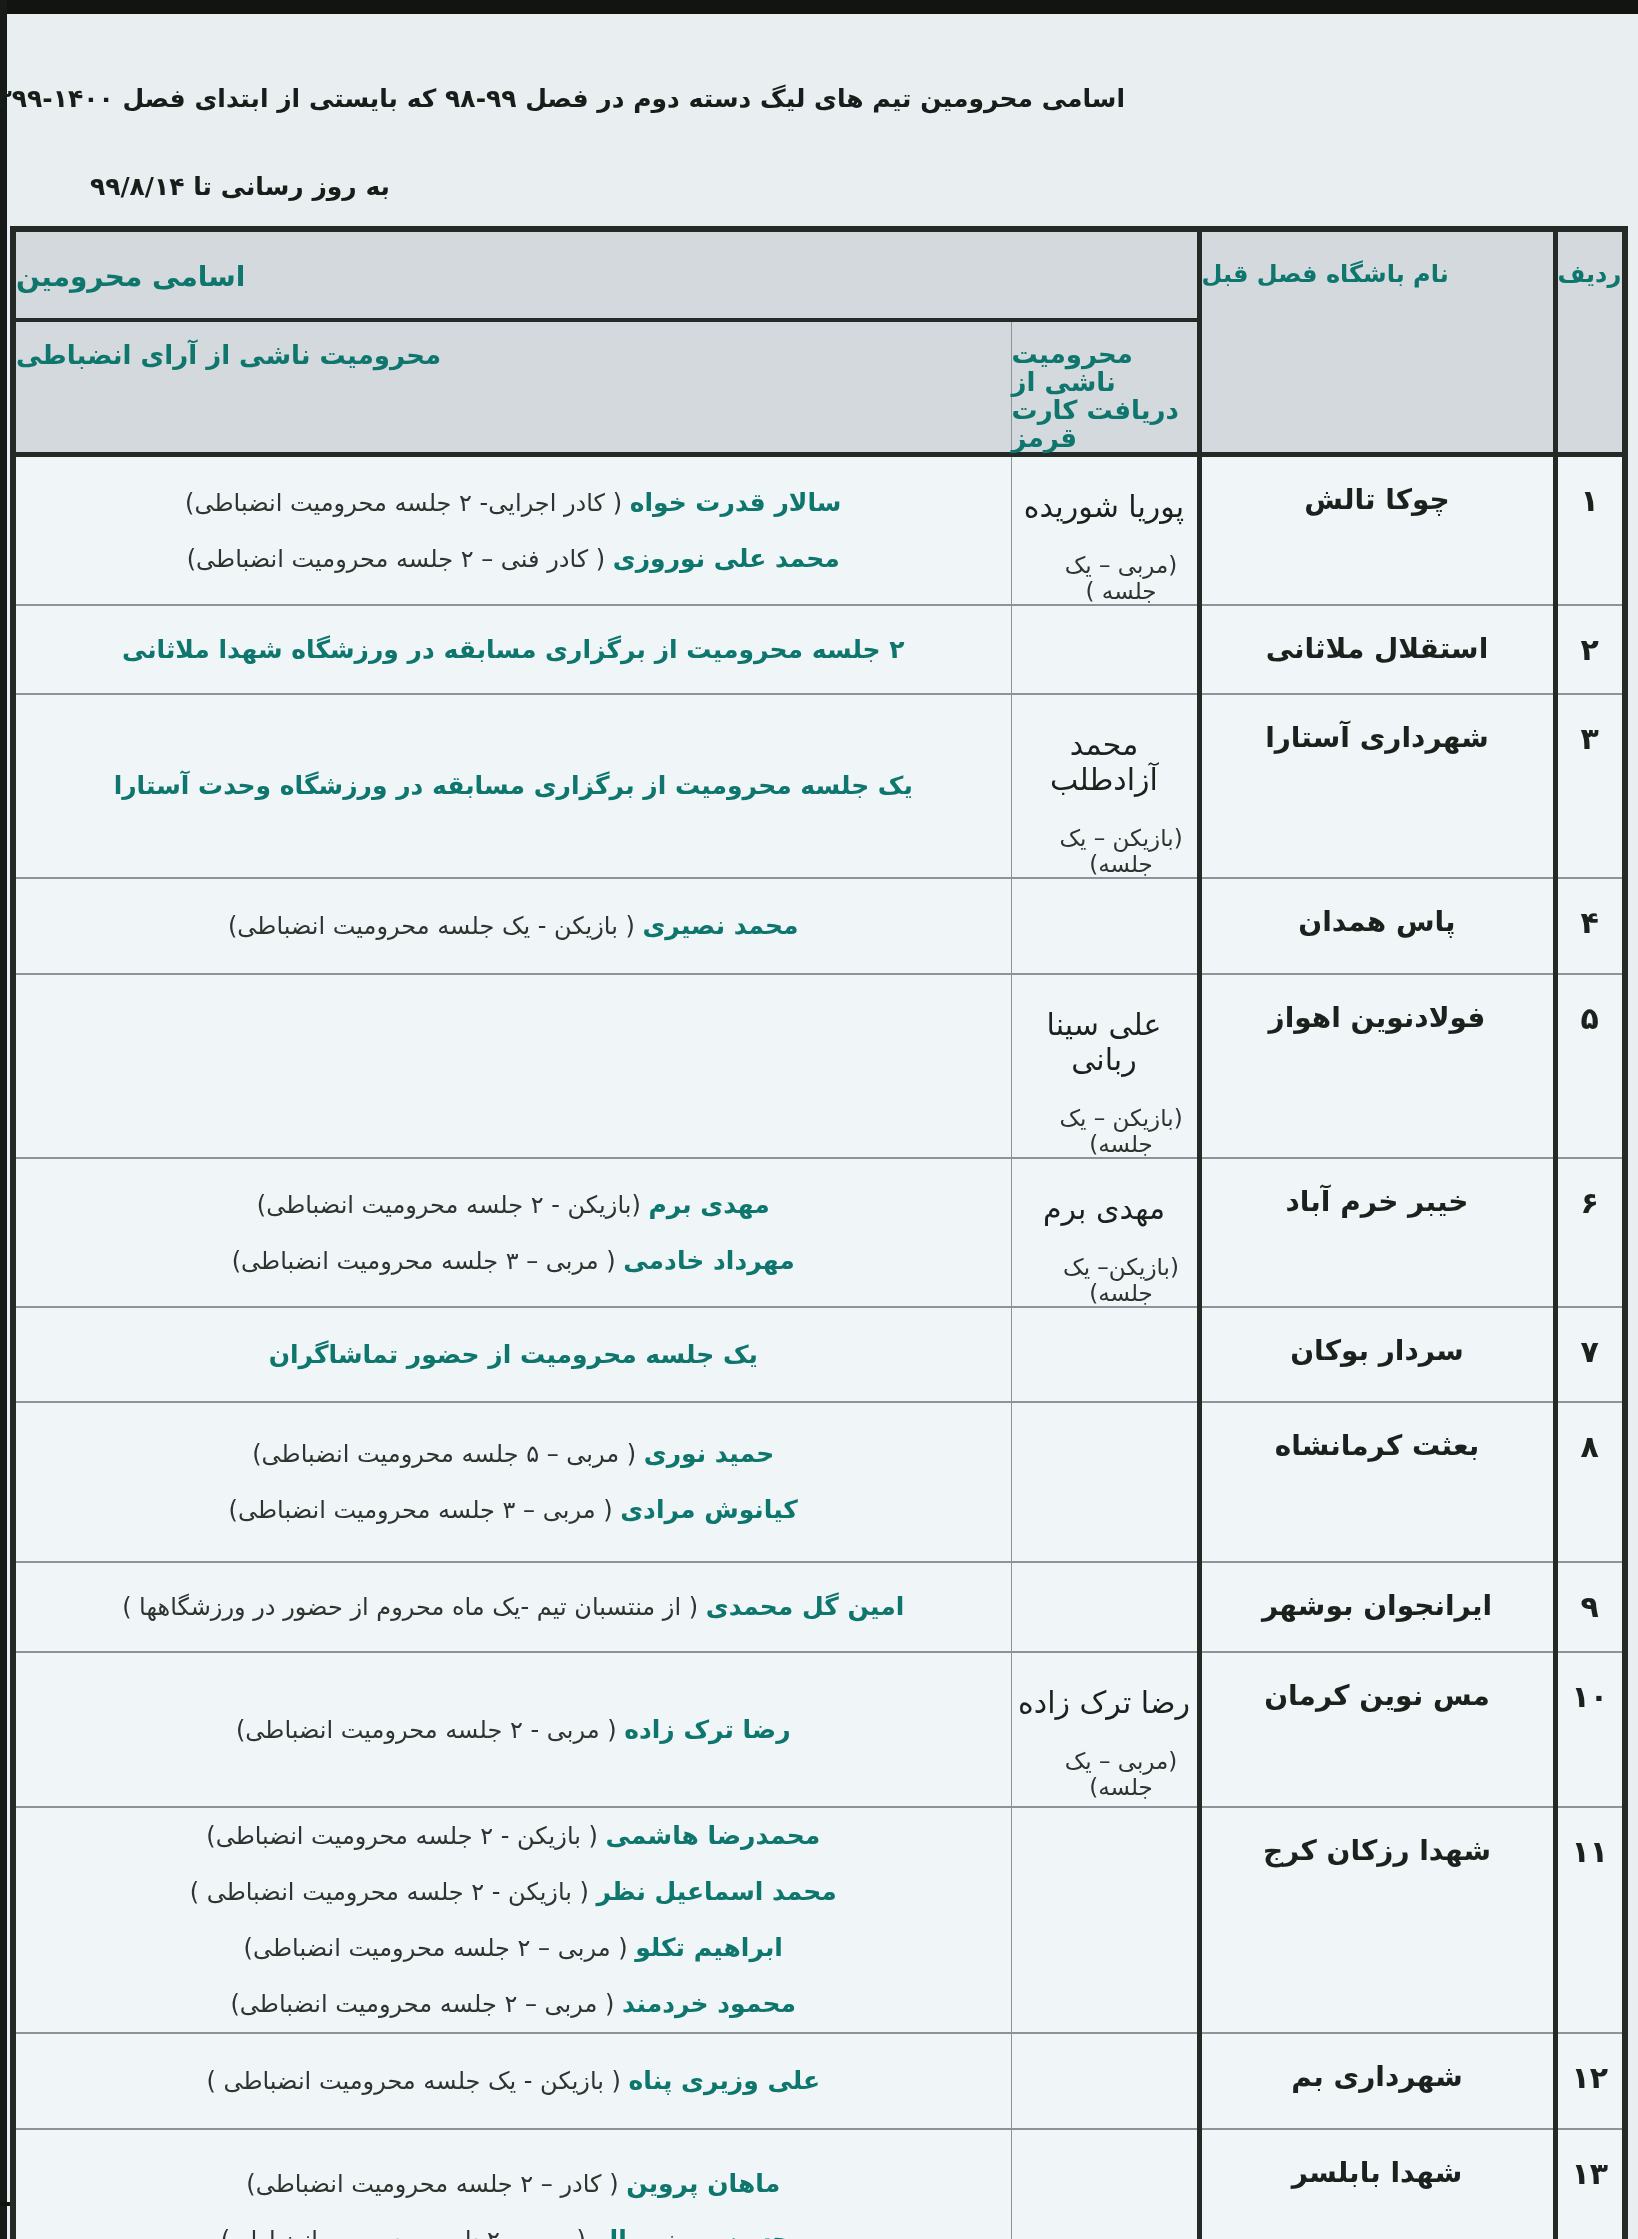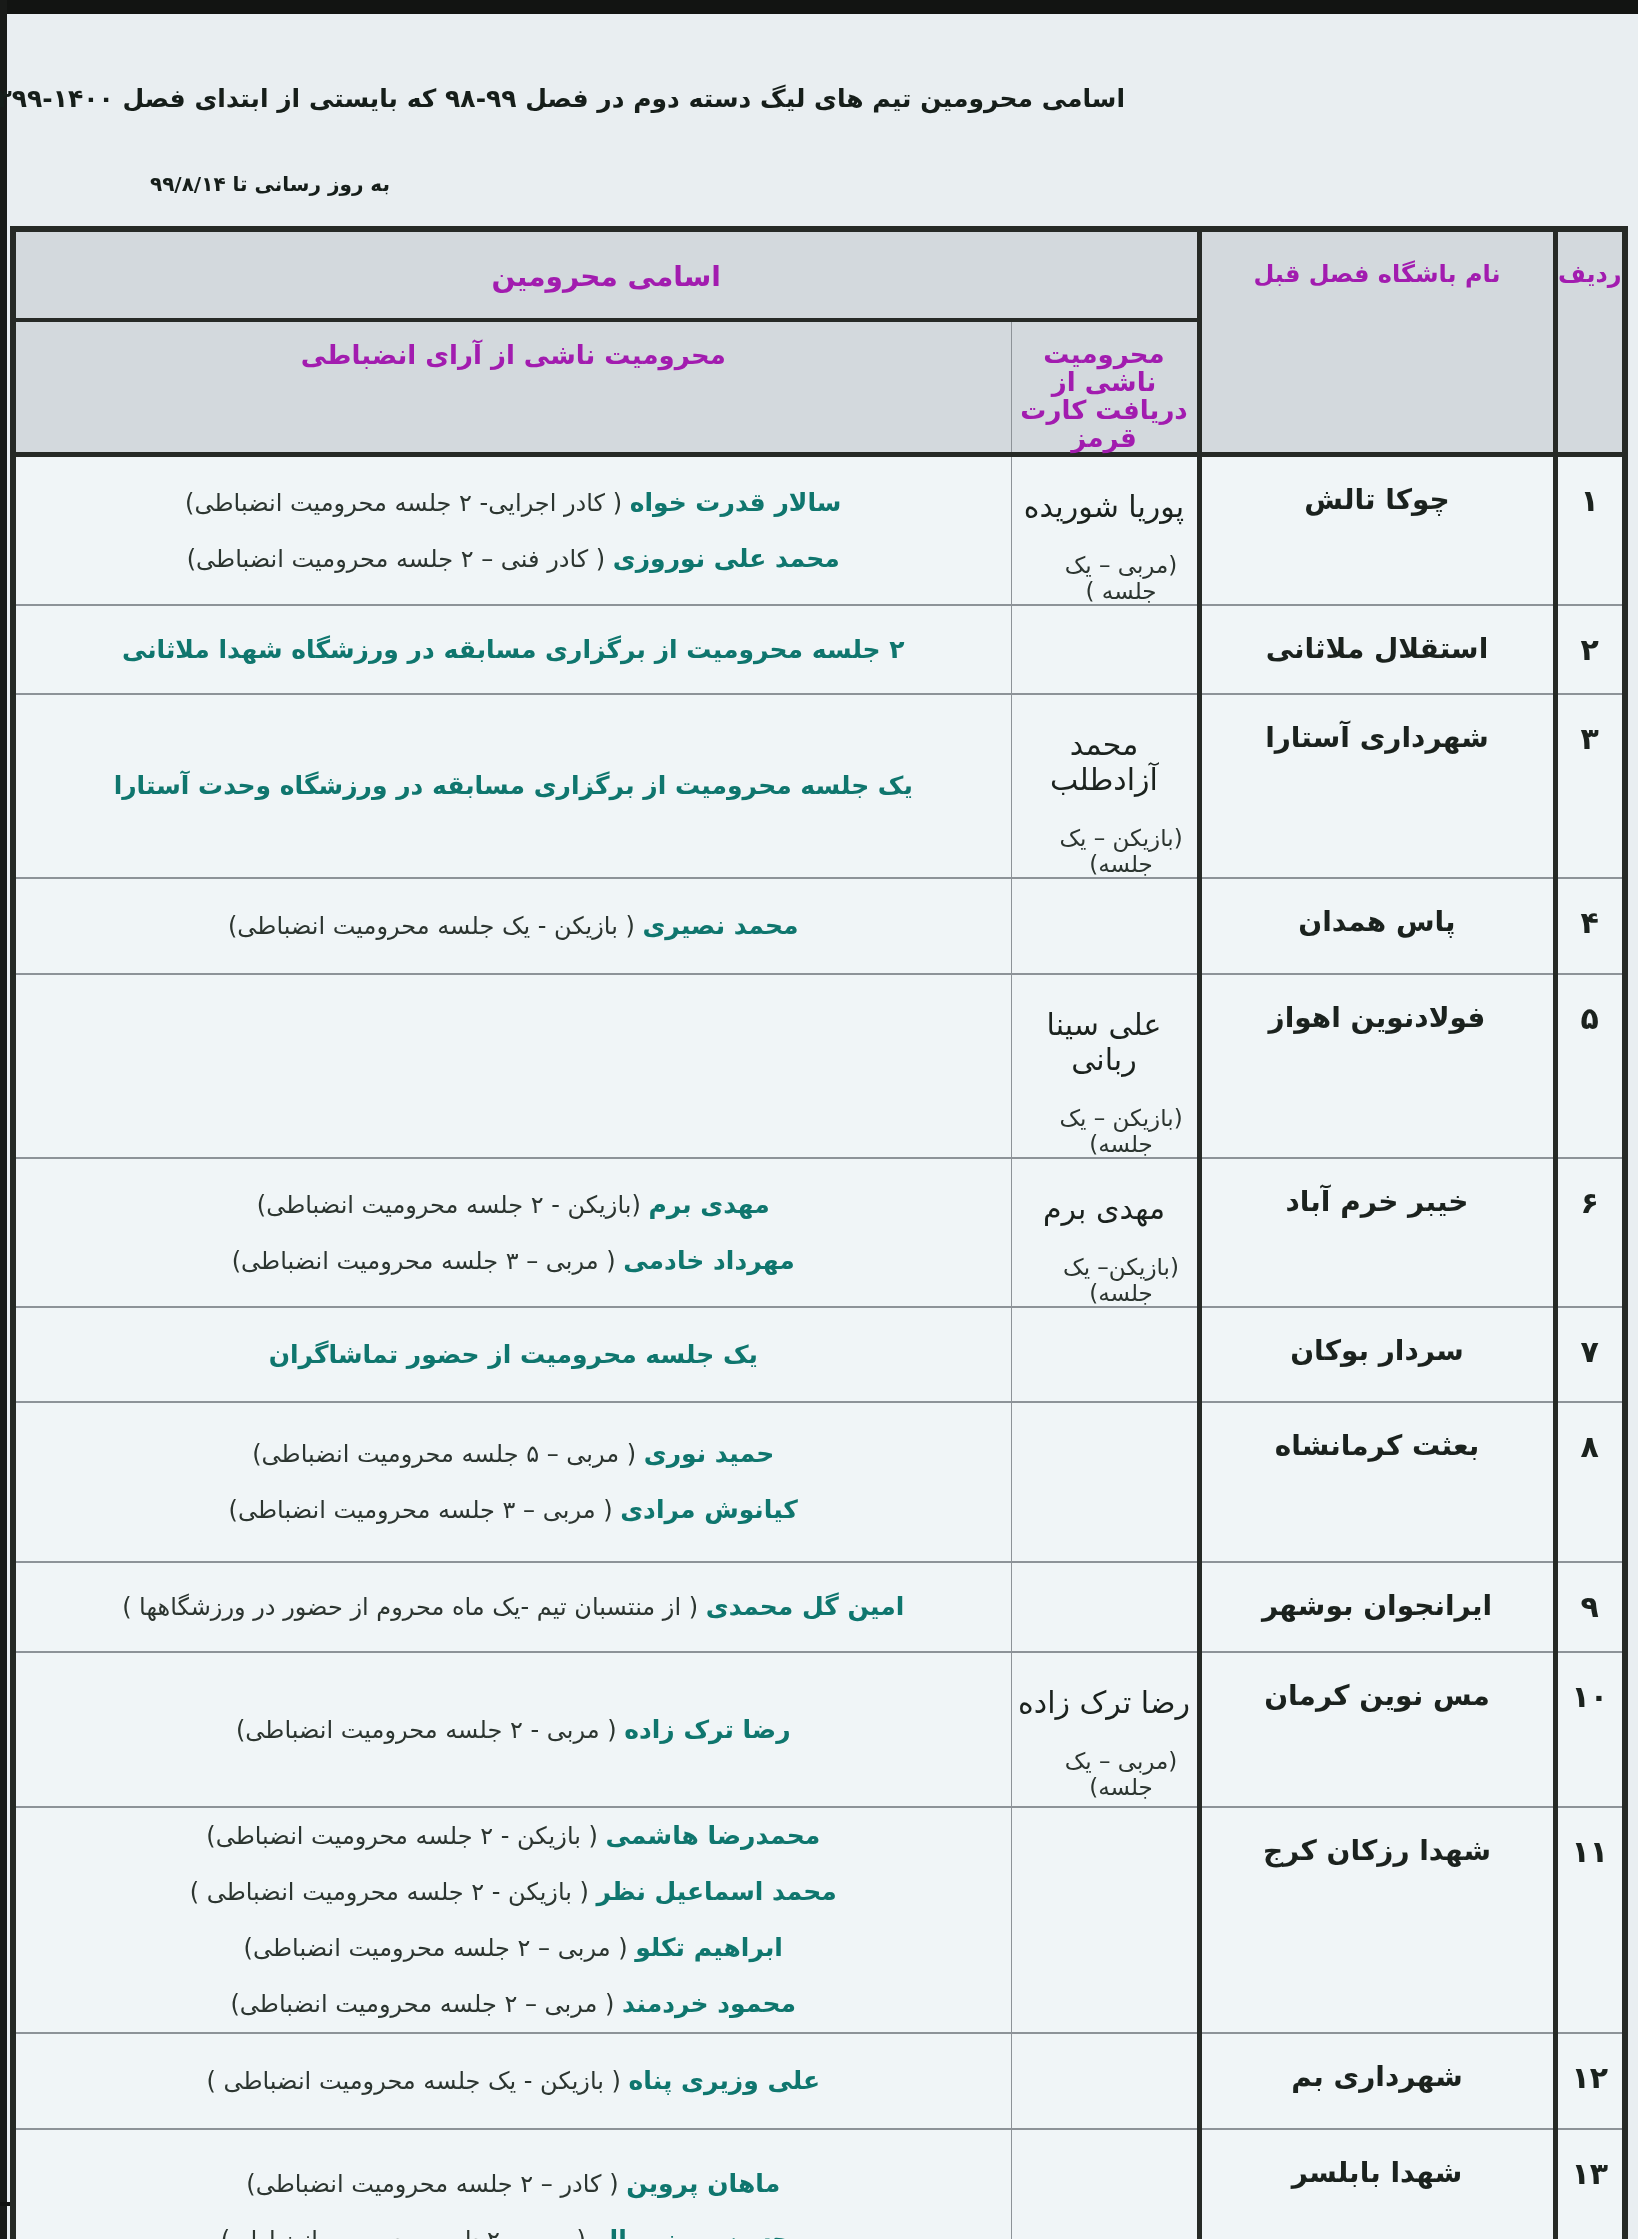--- a/index.html
+++ b/index.html
@@ -15,33 +15,33 @@
   .edge-left{position:absolute;top:0;left:0;width:7px;height:100%;background:#181a18;}
   .edge-bottom-line{position:absolute;left:0;top:2202px;width:176px;height:4px;background:#101210;}
   .speck{position:absolute;left:146px;top:2208px;width:11px;height:9px;background:#4b79b8;border-radius:50%;opacity:.8;}
 
   .title1{
     position:absolute;top:84px;right:513px;
     font-size:25px;font-weight:bold;white-space:nowrap;color:#161e1a;
   }
   .title2{
     position:absolute;top:172px;right:1248px;
-    font-size:20px;font-weight:bold;white-space:nowrap;color:#161e1a;
+    font-size:25px;font-weight:bold;white-space:nowrap;color:#161e1a;
   }
 
   table.tbl{
     position:absolute;top:226px;right:10px;width:1618px;
     border-collapse:collapse;table-layout:fixed;
     border:6px solid #262a26;
     background:#f0f5f7;
   }
   .tbl th,.tbl td{padding:0;margin:0;}
   thead th{
-    background:#d3d9dd;color:#a21caf;font-weight:bold;
-    vertical-align:top;text-align:center;
+    background:#d3d9dd;color:#0f766e;font-weight:bold;
+    vertical-align:top;text-align:left;
   }
   th.c-rowno,th.c-club{font-size:24px;padding-top:28px;}
   th.c-susp{font-size:28px;padding-top:28px;border-bottom:4px solid #262a26;height:91px;box-sizing:border-box;}
   tr.h2 th{height:108px;box-sizing:border-box;}
   th.sub-red{font-size:26px;padding-top:18px;line-height:28px;}
   th.sub-disc{font-size:26px;padding-top:18px;}
   thead tr.h2 th,thead th[rowspan]{border-bottom:5px solid #262a26;}
 
   
   .c-rowno{border-left:5px solid #262a26;}

